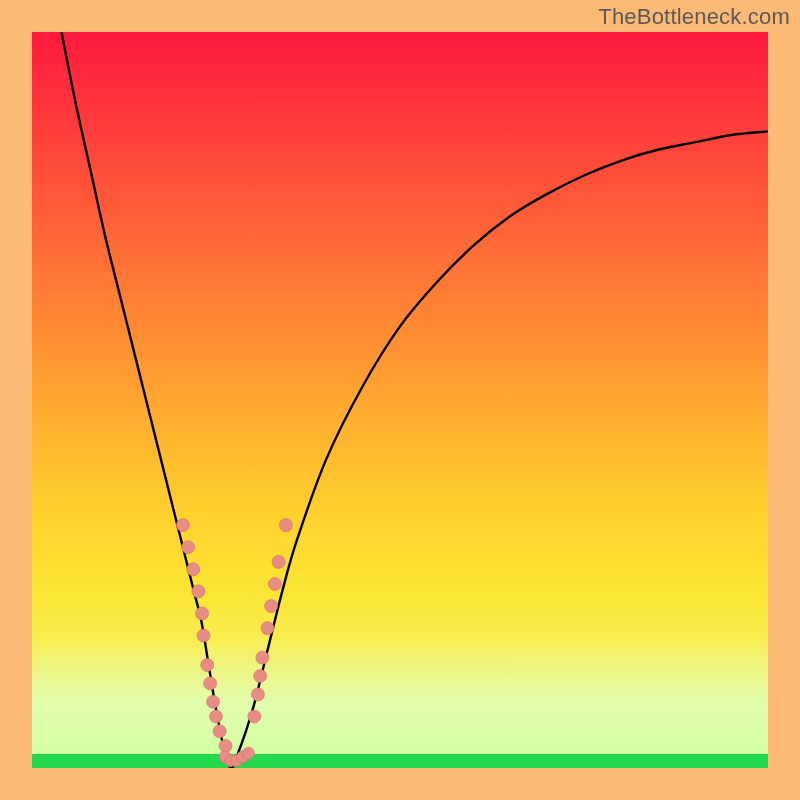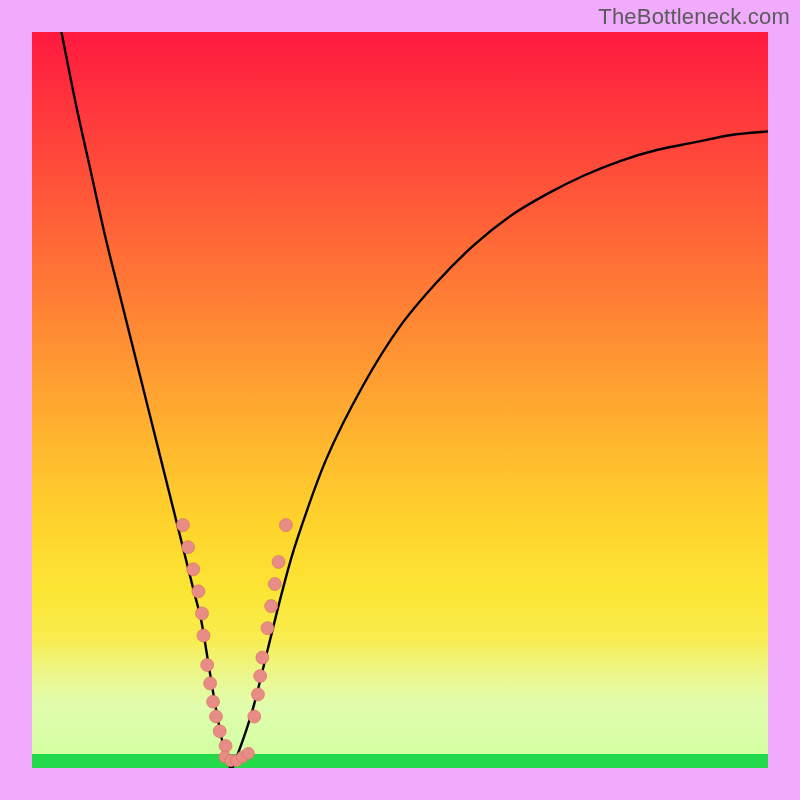--- a/index.html
+++ b/index.html
@@ -8,21 +8,21 @@
     width: 800px;
     height: 800px;
     overflow: hidden;
     background: #000;
     font-family: Arial, Helvetica, sans-serif;
   }
   .frame {
     position: relative;
     width: 800px;
     height: 800px;
-    background: #f0abfc;
+    background: #fdba74;
   }
   .watermark {
     position: absolute;
     top: 4px;
     right: 10px;
     color: #5a5a5a;
     font-size: 22px;
     letter-spacing: 0.2px;
     z-index: 50;
     user-select: none;

